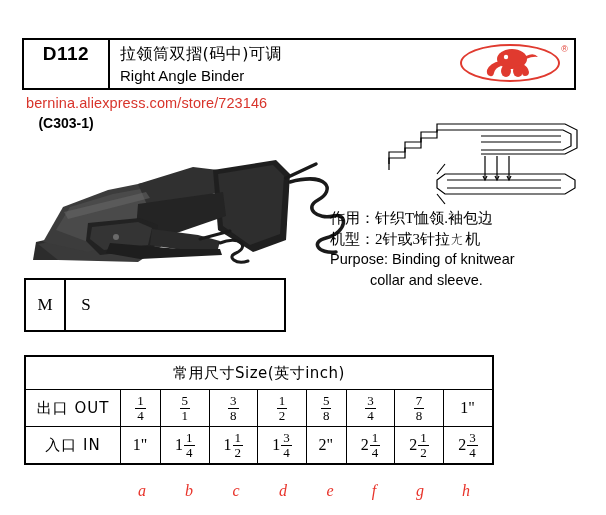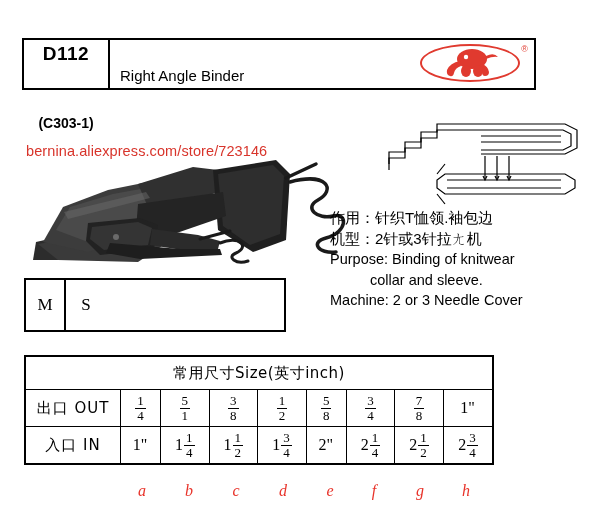--- a/index.html
+++ b/index.html
@@ -19,21 +19,21 @@
     position: relative;
     width: 606px;
     height: 515px;
   }
 
   
   .header {
     position: absolute;
     left: 22px;
     top: 38px;
-    width: 514px;
+    width: 554px;
     height: 52px;
     border: 2px solid #000;
     box-sizing: border-box;
     padding-left: 46px;
   }
   .code-box {
     position: absolute;
     left: 0;
     top: 0;
     width: 86px;
@@ -98,21 +98,20 @@
 
   
   .url {
     position: absolute;
     left: 26px;
     top: 95px;
     font-size: 14.5px;
     color: #d8342b;
     font-family: "Liberation Sans", sans-serif;
     letter-spacing: 0.1px;
-    margin-top: 48px;
   }
 
   
   .illus {
     position: absolute;
     left: 18px;
     top: 112px;
     width: 360px;
     height: 150px;
   }
@@ -134,21 +133,21 @@
   
   .purpose {
     position: absolute;
     left: 330px;
     top: 208px;
     width: 262px;
     font-size: 14.5px;
     line-height: 20.5px;
   }
   .purpose .cn {
-    font-family: Liberation Sans, sans-serif;
+    font-family: Liberation Serif, serif;
     font-size: 15px;
   }
   .purpose .row {
     white-space: nowrap;
   }
   .purpose .indent {
     padding-left: 40px;
   }
 
   
@@ -271,20 +270,21 @@
 </head>
 <body>
 
 <div class="page">
 
   <div class="header">
     <div class="code-box">
       <div class="code-main">D112</div>
       <div class="code-sub">(C303-1)</div>
     </div>
+    <div class="title-cn">拉领筒双摺(码中)可调</div>
     <div class="title-en">Right Angle Binder</div>
     <div class="logo-wrap">
       <div class="logo-ellipse"></div>
       <svg width="100" height="38" viewBox="0 0 100 38" style="position:absolute;left:0;top:0;">
         <g fill="#e03a2f">
           <ellipse cx="52" cy="15" rx="15" ry="10"></ellipse>
           <path d="M40 17 q-10 2 -13 9 q-1 5 3 6 q3 1 4 -3 q1 -5 7 -7 z"></path>
           <path d="M62 20 q6 2 7 8 q0 4 -4 4 q-3 0 -3 -4 q0 -4 -3 -6 z"></path>
           <ellipse cx="46" cy="27" rx="5" ry="6"></ellipse>
           <ellipse cx="58" cy="27" rx="5" ry="6"></ellipse>
@@ -355,21 +355,20 @@
       <path d="M110 58 L112 62 L114 58"></path>
       <path d="M122 58 L124 62 L126 58"></path>
     </g>
   </svg>
 
   <div class="purpose">
     <div class="row cn">作用：针织T恤领.袖包边</div>
     <div class="row cn">机型：2针或3针拉ㄤ机</div>
     <div class="row">Purpose:  Binding of knitwear</div>
     <div class="row indent">collar and sleeve.</div>
-    <div class="row">Machine:  2 or 3 Needle Cover</div>
   </div>
 
   <div class="thick-table">
     <div class="thick-cell">M</div>
     <div class="thick-cell last">S</div>
   </div>
 
   <table class="size-table">
     <tbody>
         <tr>

